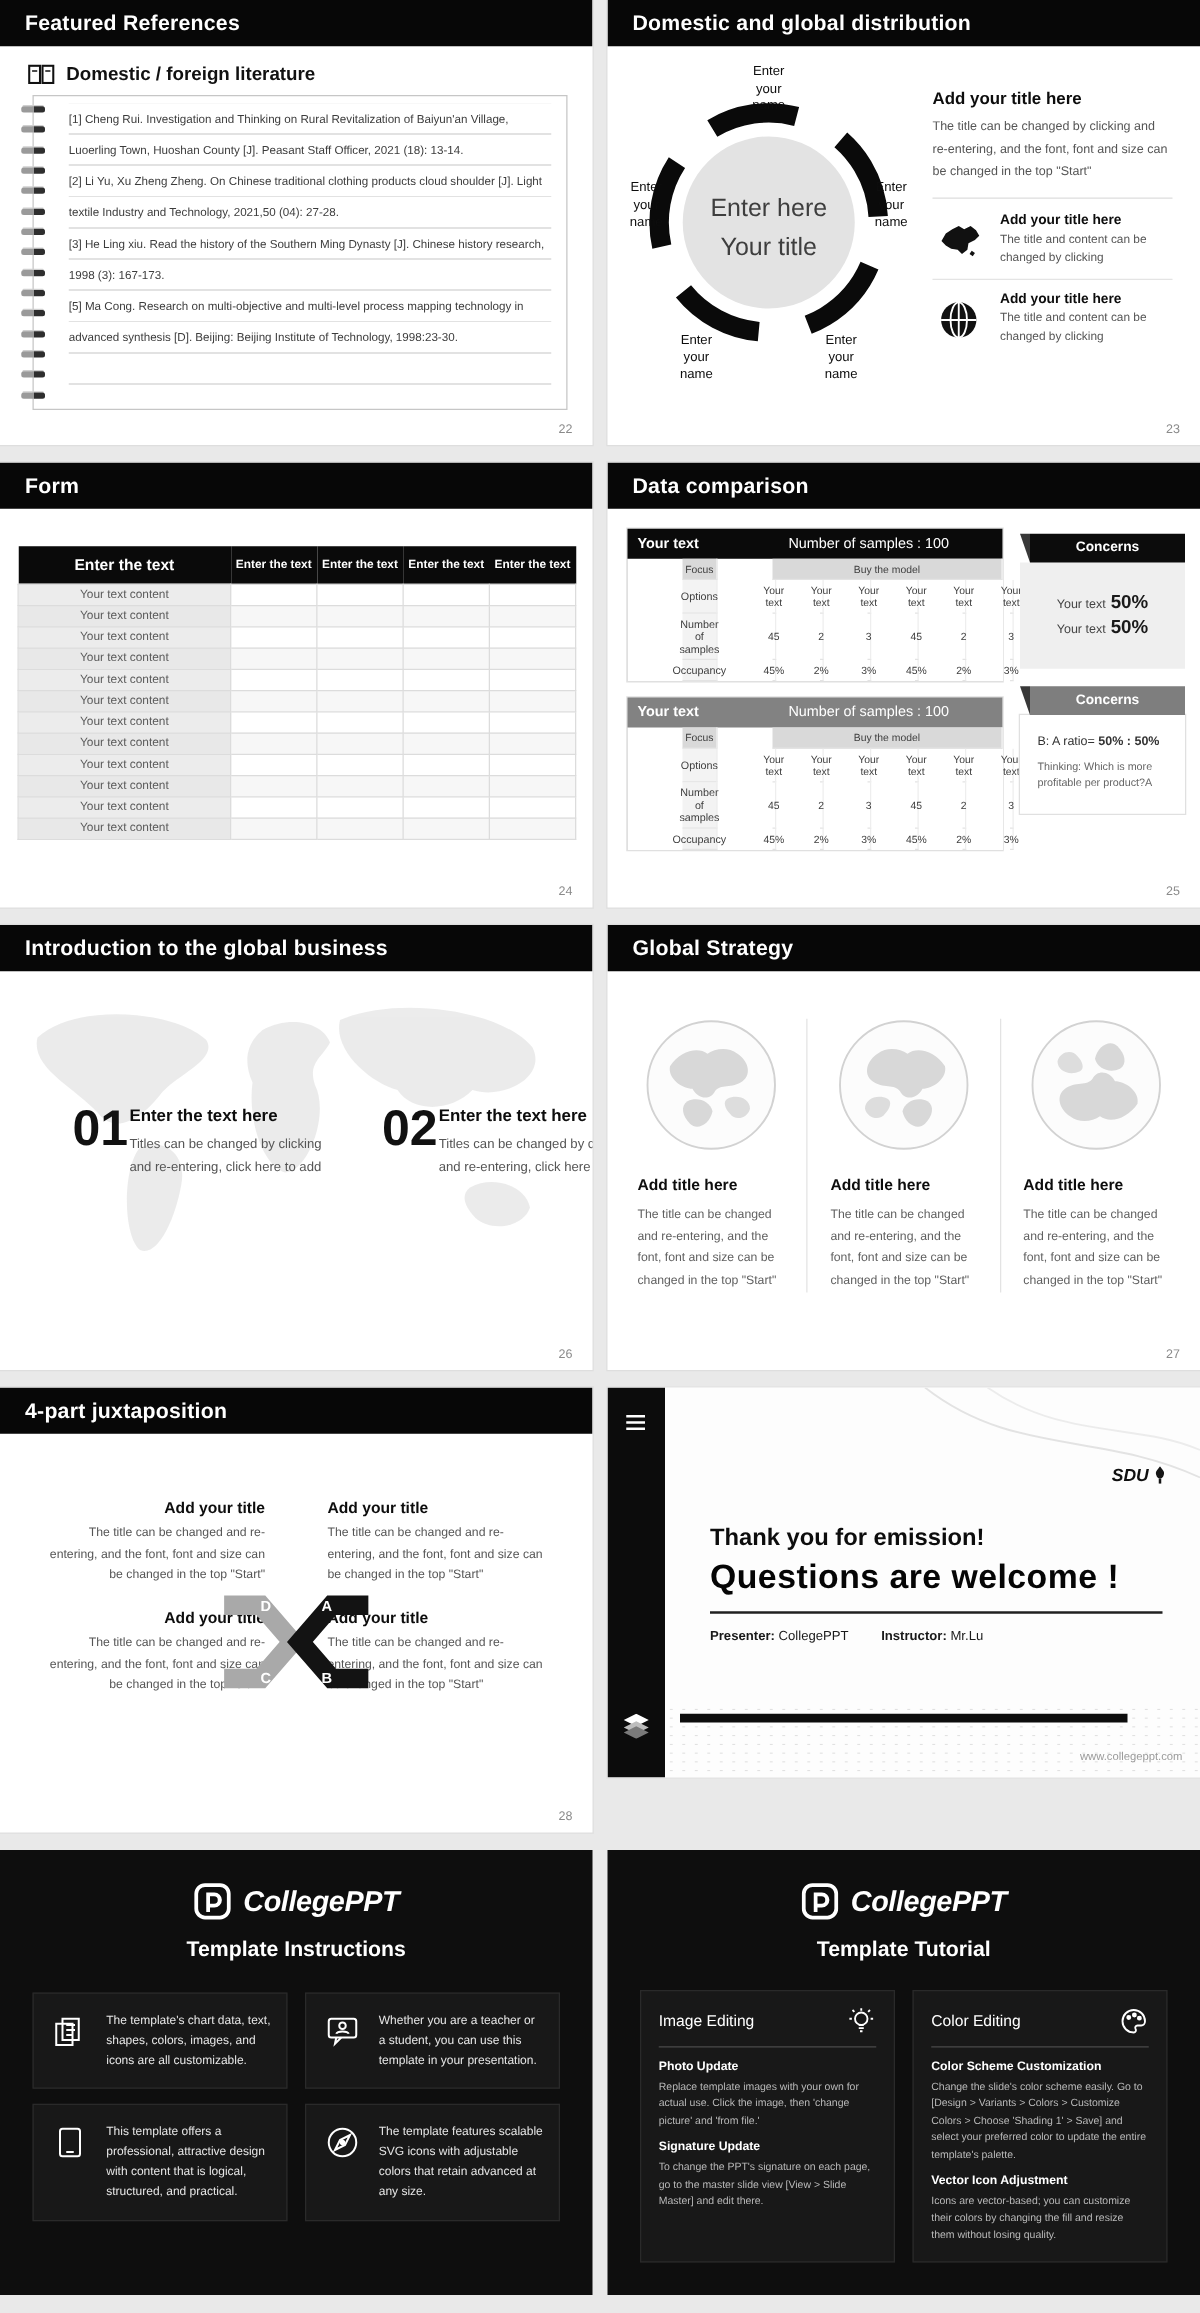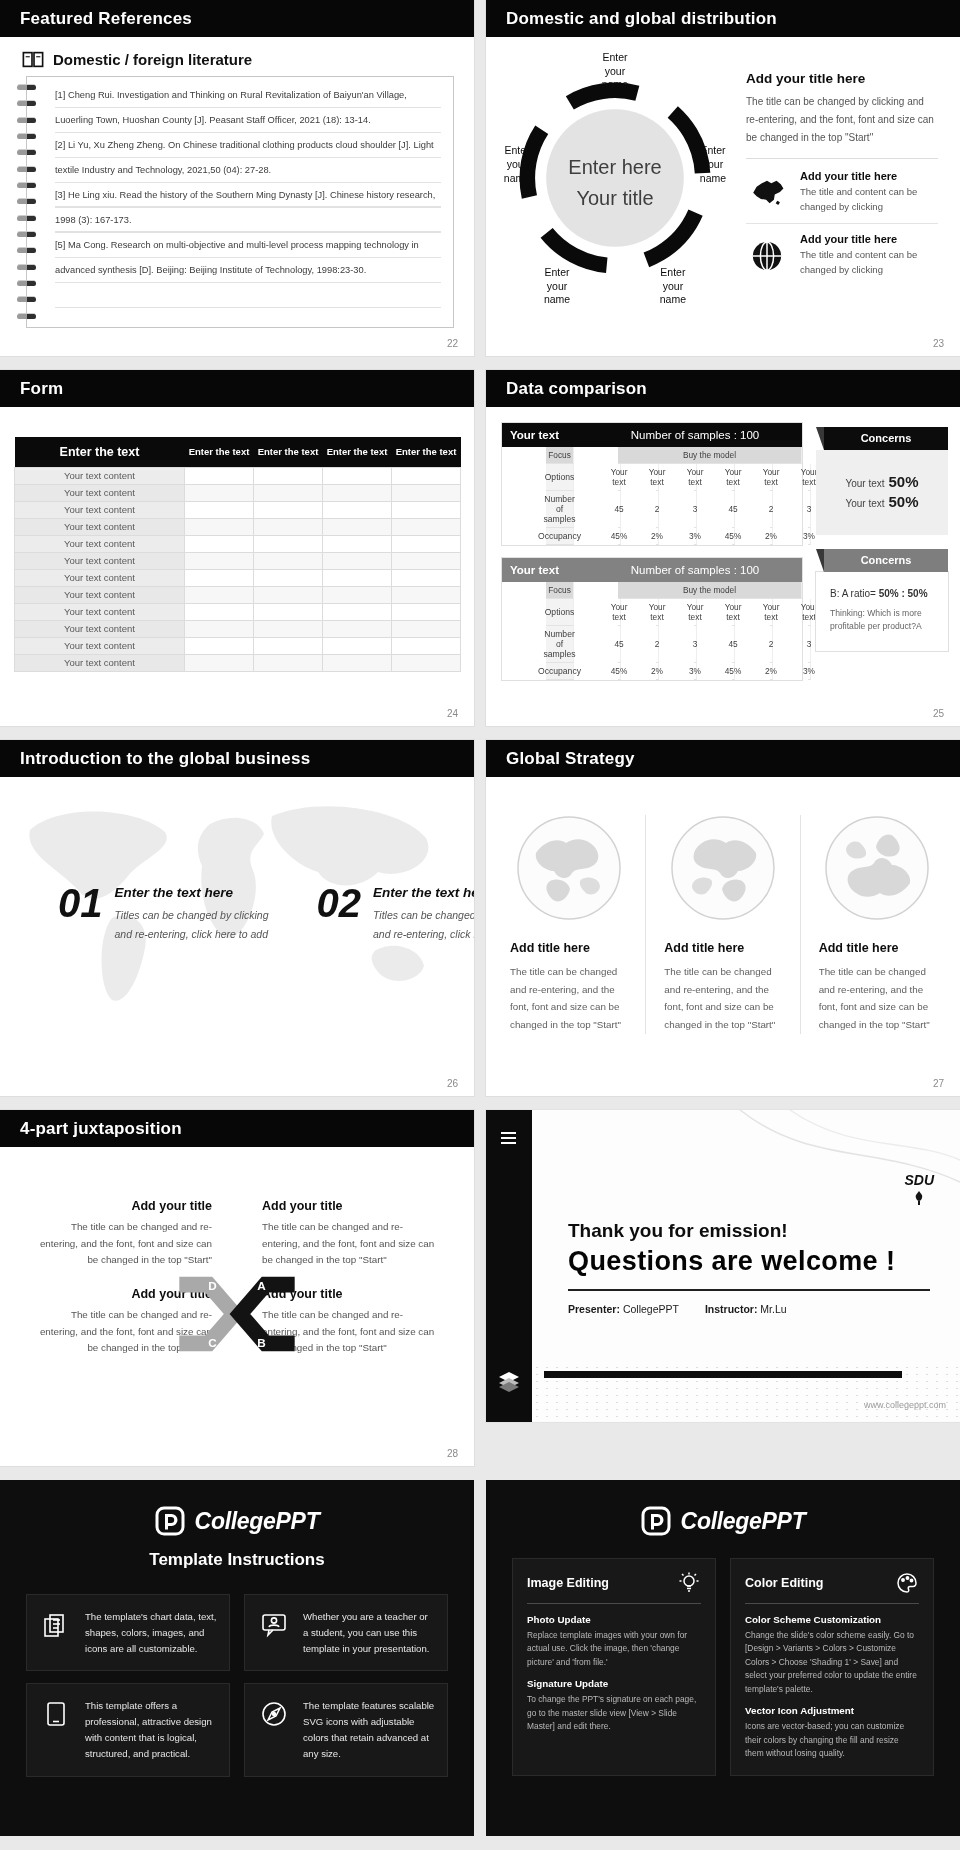--- a/index.html
+++ b/index.html
@@ -85,21 +85,21 @@
   .c-line { font-size:10px; color:#444; margin:3px 0; }
   .c-line b { font-size:15px; color:#1a1a1a; font-weight:600; margin-left:4px; }
   .c-body2 { background:#fff; box-shadow:0 0 0 1px #e0e0e0; padding:16px 10px 18px 14px; }
   .c-ratio { font-size:10px; color:#333; margin-bottom:8px; }
   .c-ratio b { font-weight:bold; }
   .c-note { font-size:8.6px; color:#666; line-height:1.5; }
 
   
   .map-bg { position:absolute; left:0; right:0; top:40px; bottom:0; opacity:.55; }
   .gb-items { position:relative; display:flex; gap:44px; padding:108px 26px 0 58px; }
-  .gb-item { display:flex; gap:12px;font-style:italic; }
+  .gb-item { display:flex; gap:1px; }
   .gb-num { font-size:40px; font-weight:800; line-height:.9; color:#111; }
   .gb-item h3 { font-size:13.5px; margin-bottom:6px; color:#0d0d0d; }
   .gb-item .gbody { font-size:10.5px; color:#555; line-height:1.85; width:158px; }
 
   
   .gs-cols { display:flex; padding:38px 6px 0; }
   .gs-col { flex:1; padding:0 18px; text-align:left; }
   .gs-col + .gs-col { border-left:1px solid #e3e3e3; }
   .gs-globe { display:flex; justify-content:center; margin-bottom:20px; }
   .gs-col h3 { font-size:12.5px; margin-bottom:8px; color:#0d0d0d; }
@@ -113,21 +113,21 @@
   .jx-left { text-align:right; }
   .jx-center { position:absolute; left:50%; top:53%; transform:translate(-50%,-50%); }
 
   
   .thanks { height:312px; background:#fdfdfd; position:relative; overflow:hidden; box-shadow:0 0 0 1px #e2e2e2; }
   .t-side { position:absolute; left:0; top:0; bottom:0; width:46px; background:#0c0c0c; }
   .t-burger { position:absolute; left:15px; top:22px; width:15px; }
   .t-burger i { display:block; height:2px; background:#fff; margin-bottom:3px; }
   .t-gem { position:absolute; left:12px; bottom:26px; }
   .t-main { position:absolute; left:46px; right:0; top:0; bottom:0; }
-  .t-sdu { position:absolute; right:26px; top:62px; font-weight:800; font-style:italic; font-size:14px; color:#101010; display:flex; align-items:center; gap:3px;flex-direction:column; }
+  .t-sdu { position:absolute; right:26px; top:62px; font-weight:800; font-style:italic; font-size:14px; color:#101010; display:flex; align-items:center; gap:3px; }
   .t-text { position:absolute; left:36px; top:110px; right:30px; }
   .t-l1 { font-size:19px; font-weight:bold; color:#0d0d0d; margin-bottom:4px; }
   .t-l2 { font-size:27px; font-weight:bold; color:#050505; letter-spacing:.4px; }
   .t-rule { height:2px; background:#202020; margin:12px 0 12px; }
   .t-pres { font-size:10.5px; color:#1a1a1a; display:flex; gap:26px; }
   .t-pres b { font-weight:bold; }
   .t-bar { position:absolute; left:12px; right:58px; bottom:44px; height:7px; background:#0d0d0d; }
   .t-site { position:absolute; right:14px; bottom:12px; font-size:9px; color:#9a9a9a; }
   .t-dots { position:absolute; left:0; right:0; bottom:0; height:58px; opacity:.5;
     background-image:radial-gradient(#bdbdbd 0.8px, transparent 1px); background-size:10px 7px; }
@@ -138,21 +138,21 @@
   .brand { display:flex; align-items:center; justify-content:center; gap:10px; padding-top:26px; }
   .brand-name { font-size:23px; font-weight:800; font-style:italic; letter-spacing:-.3px; }
   .dark-title { text-align:center; font-size:17px; font-weight:bold; margin-top:14px; }
   .instr-grid { display:grid; grid-template-columns:1fr 1fr; gap:12px 14px; margin:24px 26px 0; }
   .instr-item { background:#181818; border:1px solid #2a2a2a; display:flex; gap:12px; padding:14px 12px; align-items:flex-start; }
   .instr-item .iic { flex:none; width:34px; display:flex; justify-content:center; padding-top:2px; }
   .instr-item .itxt { font-size:9.6px; color:#e6e6e6; line-height:1.65; }
   .tut-cols { display:flex; gap:14px; margin:22px 26px 0; }
   .tut-col { flex:1; background:#181818; border:1px solid #2a2a2a; padding:12px 14px 14px; }
   .tut-head { display:flex; align-items:center; justify-content:space-between; border-bottom:1px solid #4a4a4a; padding-bottom:8px; margin-bottom:10px; }
-  .tut-head h3 { font-size:12.5px; font-weight:bold; }
+  .tut-head h3 { font-size:12.5px; font-weight:normal; }
   .tut-sec h4 { font-size:9.8px; font-weight:bold; margin:9px 0 4px; }
   .tut-sec .tbody { font-size:8.4px; color:#b9b9b9; line-height:1.6; }
 </style>
 </head>
 <body>
 
 <svg width="0" height="0" style="position:absolute">
   <defs>
     <g id="globeSym">
       <circle cx="53" cy="53" r="51" fill="#fcfcfc" stroke="#d2d2d2" stroke-width="1.5"></circle>
@@ -675,20 +675,21 @@
     </div>
   </section>
 
   <section class="slide dark">
     <div class="brand">
       <svg width="30" height="30" viewBox="0 0 30 30">
           <use href="#logoSym"></use>
         </svg>
       <span class="brand-name">CollegePPT</span>
     </div>
+    <div class="dark-title">Template Tutorial</div>
     <div class="tut-cols">
       <div class="tut-col">
         <div class="tut-head">
           <h3>Image Editing</h3>
           <svg width="24" height="24" viewBox="0 0 24 24" fill="none" stroke="#fff" stroke-width="1.5">
             <circle cx="12" cy="10" r="5"></circle>
               <path d="M10 15 h4 M10 17.5 h4 M11 20 h2"></path>
             <path d="M12 1.5 v2 M4.5 10 h-2 M21.5 10 h-2 M6.5 4.5 L5 3 M17.5 4.5 L19 3"></path>
           </svg>
         </div>

